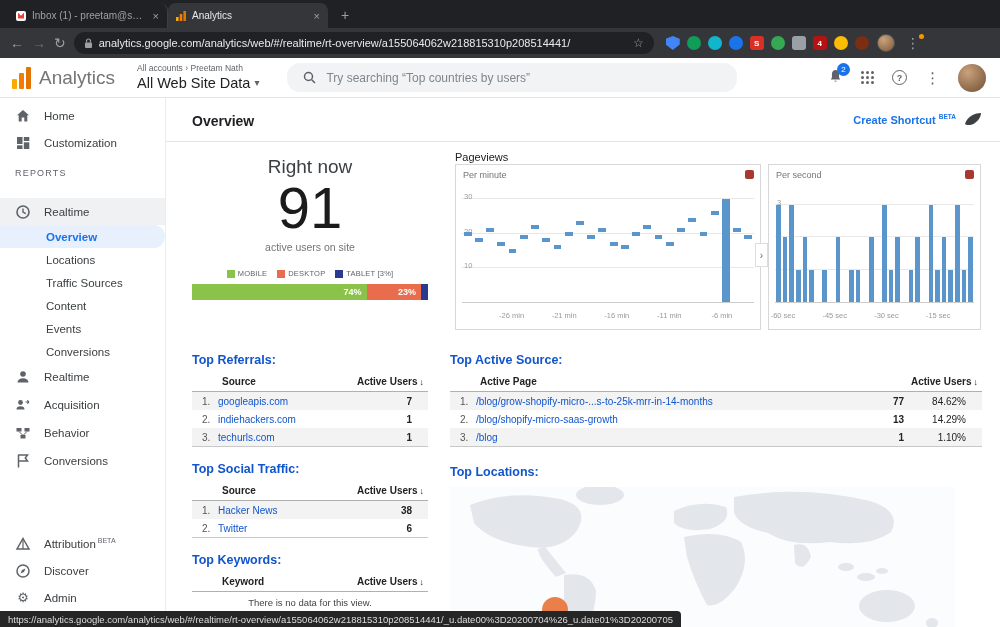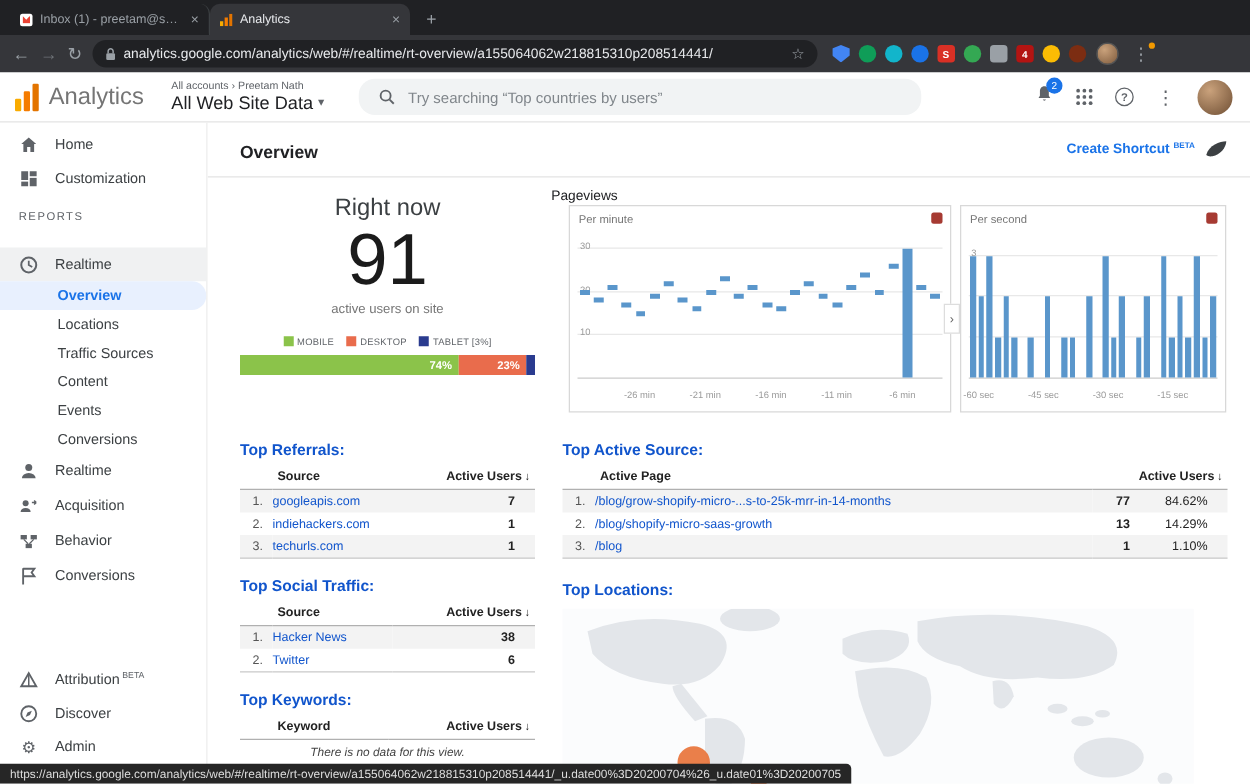--- a/index.html
+++ b/index.html
@@ -79,26 +79,26 @@
   .shortcutwrap { position:absolute; right:18px; top:14px; display:flex; align-items:center; gap:8px; }
   .shortcut { font-size:11px; font-weight:bold; color:#1a73e8; }
   .shortcut sup { font-size:6.5px; }
   .insights { width:18px; height:14px; }
 
   .rightnow { position:absolute; left:26px; top:58px; width:236px; text-align:center; }
   .rn-label { font-size:19px; color:#3c4043; }
   .rn-count { font-size:58px; color:#1b1b1b; line-height:1.05; }
   .rn-caption { font-size:10.5px; color:#757575; margin-top:2px; }
   .legend { display:flex; justify-content:center; gap:10px; margin-top:16px; }
-  .leg { display:flex; align-items:flex-start; gap:3px; font-size:7.5px; color:#5f6368; letter-spacing:.2px; }
+  .leg { display:flex; align-items:flex-end; gap:3px; font-size:7.5px; color:#5f6368; letter-spacing:.2px; }
   .leg i { width:8px; height:8px; display:inline-block; }
   .devbar { display:flex; height:16px; margin-top:6px; width:100%; }
   .seg { display:flex; align-items:center; justify-content:flex-end; color:#fff; font-size:9px; font-weight:bold; padding-right:5px; overflow:hidden; }
 
-  .pv-label { position:absolute; left:275px; top:53px; font-size:11px; color:#202124; }
+  .pv-label { position:absolute; left:289px; top:53px; font-size:11px; color:#202124; }
   .panel { position:absolute; top:66px; height:166px; border:1px solid #d8d8d8; background:#fff; }
   .panel1 { left:289px; width:306px; }
   .panel2 { left:602px; width:213px; }
   .phead { position:absolute; top:5px; left:7px; font-size:9px; color:#757575; }
   .red-ic { position:absolute; top:5px; right:6px; width:9px; height:9px; background:#a63a32; border-radius:2px; }
   .plot { position:absolute; left:6px; right:6px; top:24px; bottom:26px; border-bottom:1px solid #ccc; }
   .gridline { position:absolute; left:0; right:0; height:1px; background:#e8e8e8; }
   .ytick { position:absolute; left:2px; font-size:7.5px; color:#9a9a9a; transform:translateY(2px); }
   .bar { position:absolute; }
   .xlabels { position:absolute; left:6px; right:6px; bottom:7px; height:11px; }
@@ -112,21 +112,21 @@
   table.dt { width:100%; border-collapse:collapse; font-size:10px; color:#222; }
   .dt th { font-weight:bold; text-align:left; padding:4px 0 4px 30px; border-bottom:1px solid #b0b0b0; font-size:10px; }
   .dt th.num { text-align:right; padding:4px 4px 4px 0; }
   .dt td { padding:3.5px 0; }
   .dt tr.odd { background:#f3f3f3; }
   .dt td.idx { width:26px; color:#555; padding-left:10px; }
   .dt td.lnk { color:#1155cc; }
   .dt td.val { text-align:right; font-weight:bold; padding-right:16px; }
   .dt td.pct { text-align:right; width:62px; padding-right:16px; }
   .dt tr:last-child td { border-bottom:1px solid #c9c9c9; }
-  .dt.kw tr:last-child td { border-bottom:2px solid #14532d;font-style:italic; }
+  .dt.kw tr:last-child td { border-bottom:2px solid #14532d; }
   .dt td.empty { text-align:center; color:#444; font-size:9.5px; padding:5px 0; }
   .sort { font-size:9px; margin-left:2px; }
 
   .map { position:relative; margin-top:8px; width:505px; height:150px; overflow:hidden; background:#fbfcfd; }
   .map svg { display:block; }
   .mapdot { position:absolute; border-radius:50%; transform:translate(-50%,-50%); opacity:.92; }
 
   .statusbar { position:absolute; left:0; bottom:0; height:16px; background:#262626; color:#dedede; font-size:9.5px; display:flex; align-items:center; padding:0 8px; border-radius:0 4px 0 0; z-index:20; white-space:nowrap; }
 </style>
 </head>

